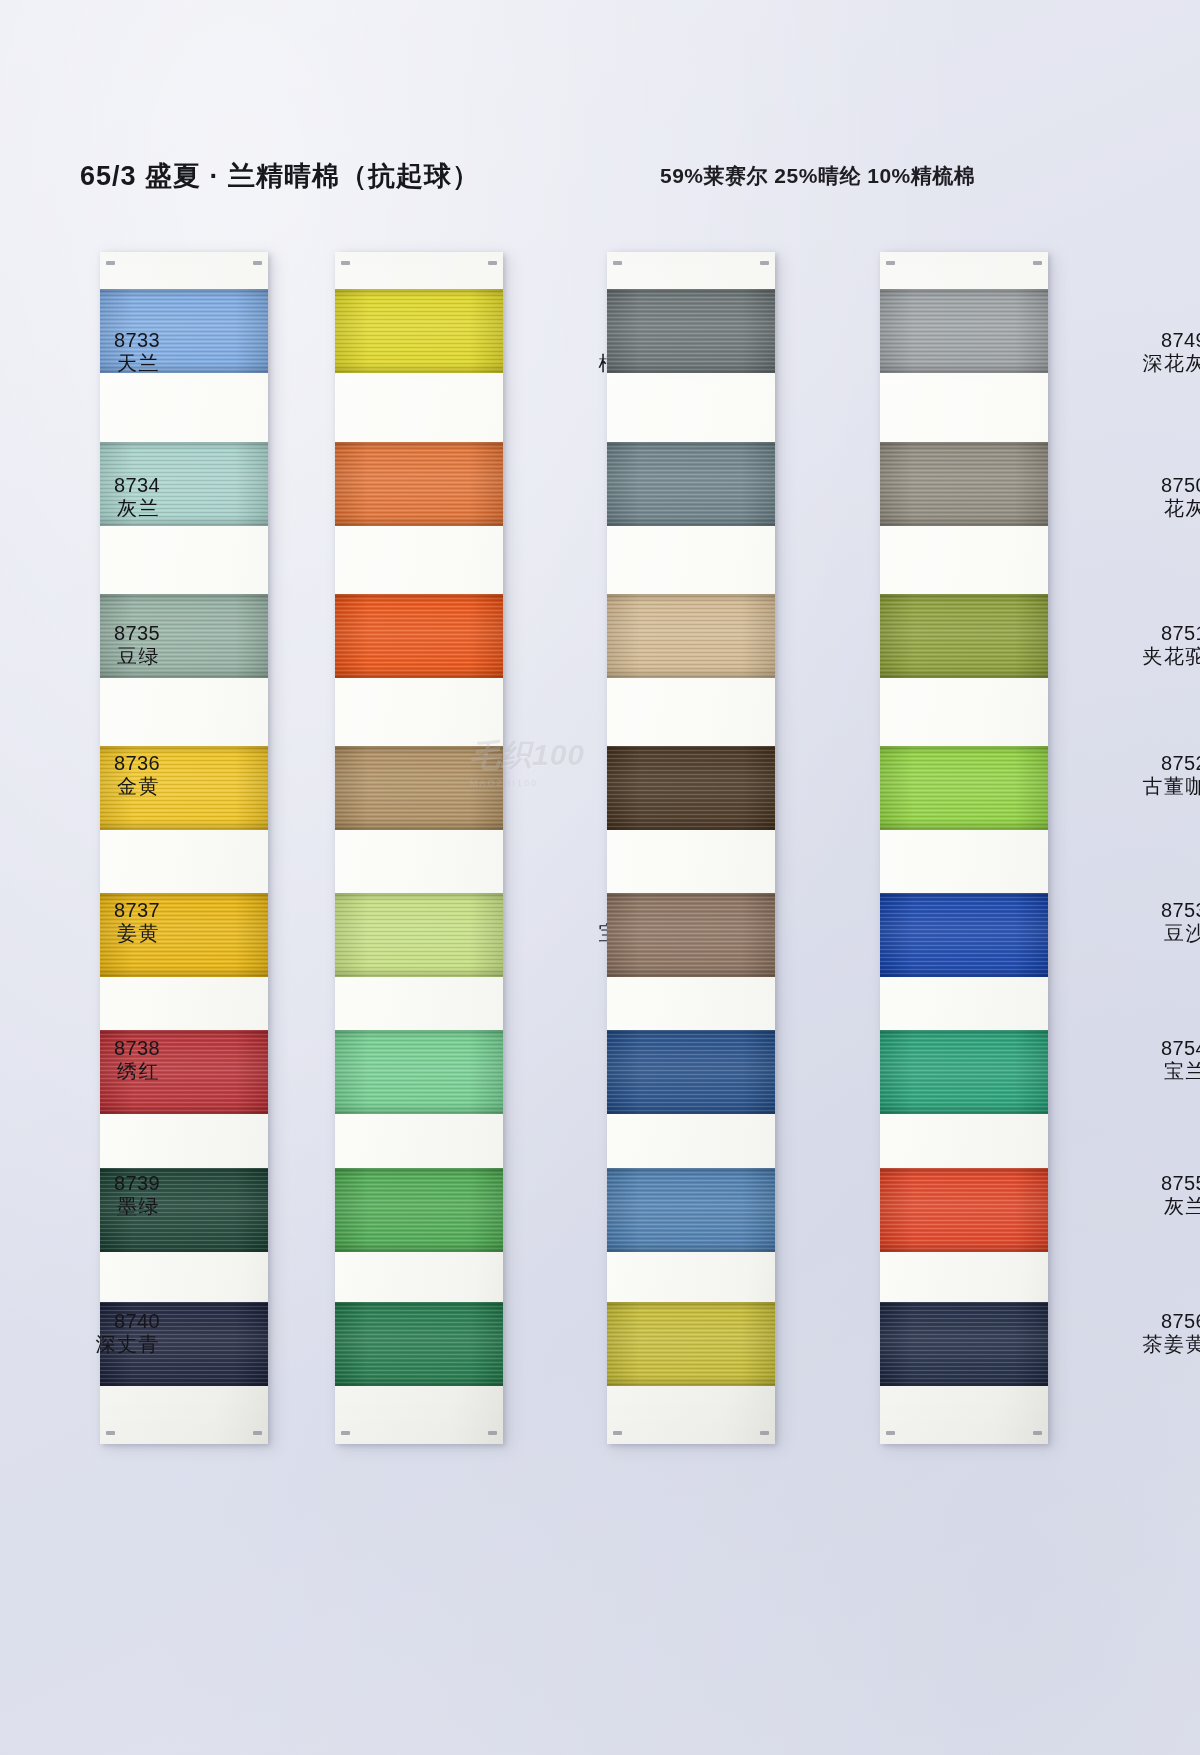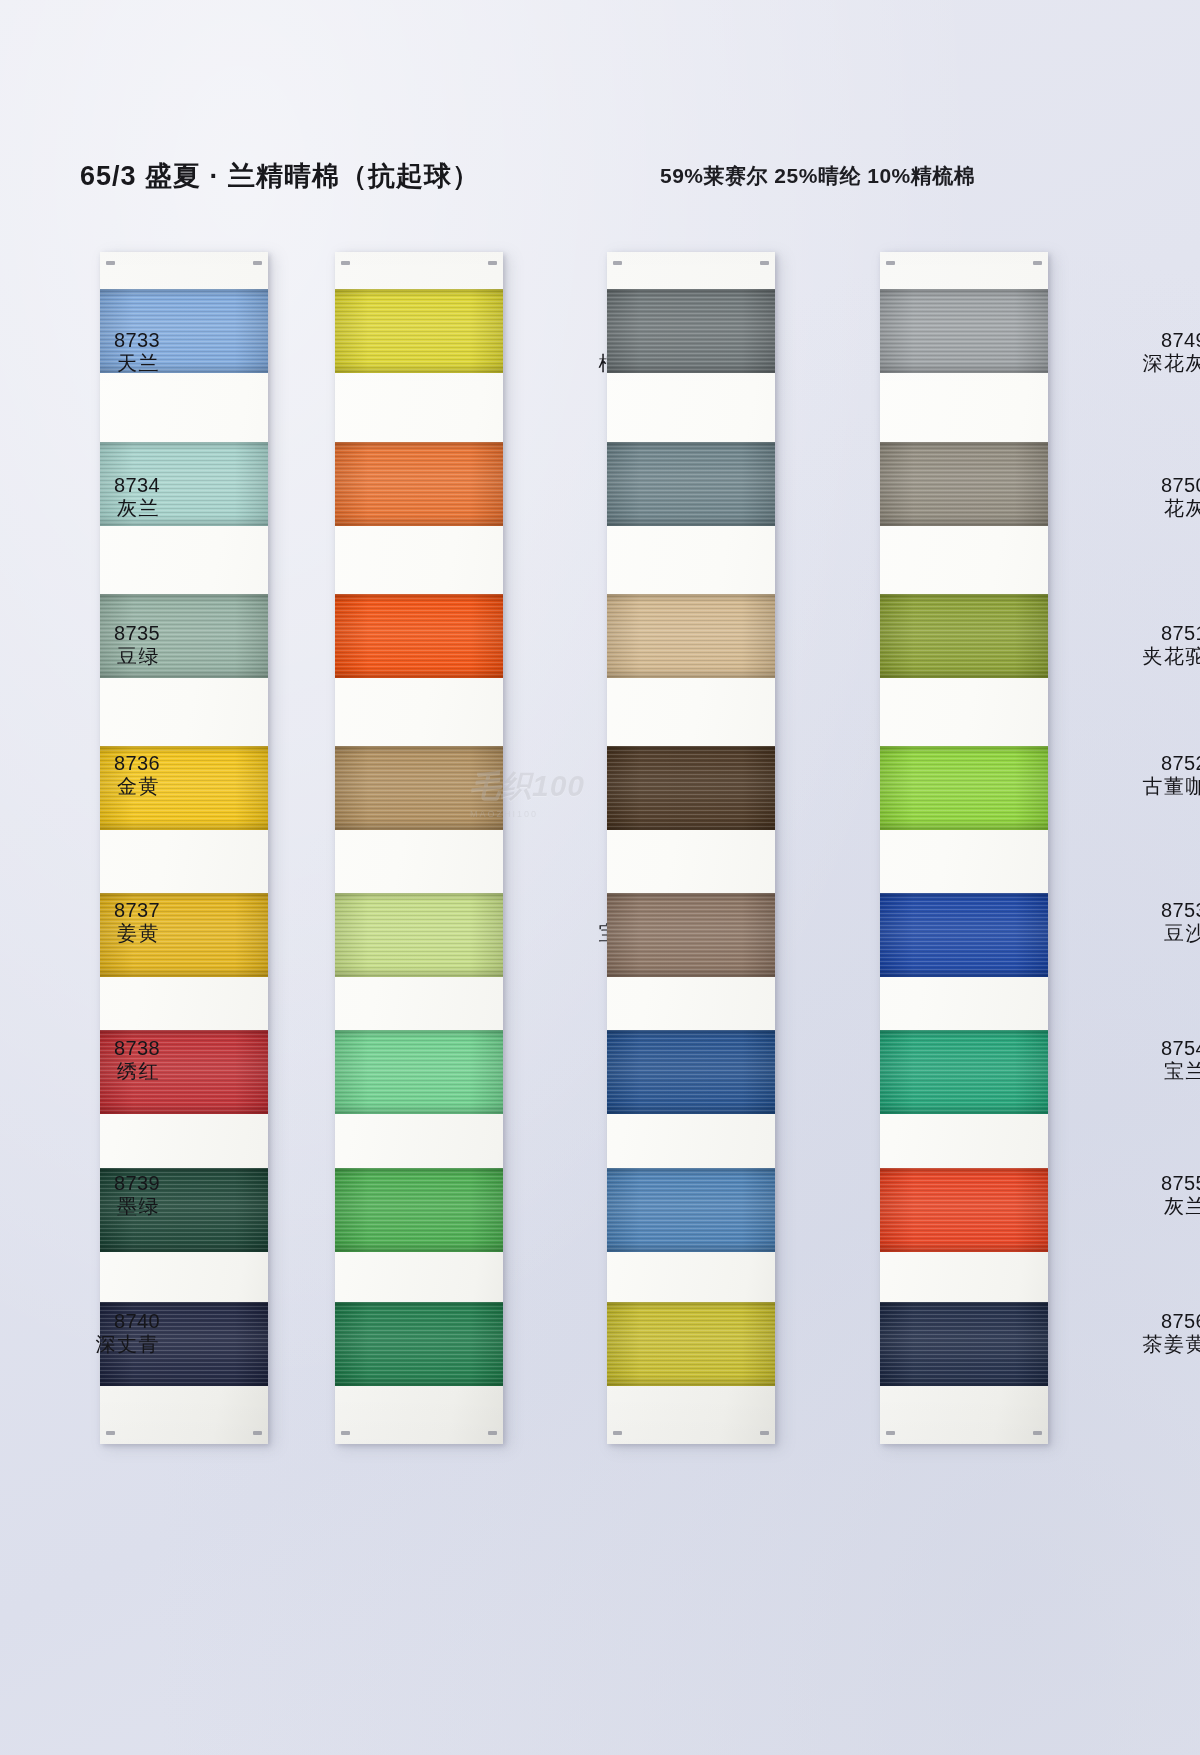--- a/index.html
+++ b/index.html
@@ -158,21 +158,21 @@
 
   
   .lab-col-0 { left: -72px; }
   .lab-col-1 { left: 196px; }
   .lab-col-2 { left: 468px; }
 
   
   .watermark {
     position: absolute;
     left: 470px;
-    top: 766px;
+    top: 735px;
     width: 200px;
     height: 60px;
     pointer-events: none;
     opacity: 0.30;
   }
   .watermark .wm-text {
     font-size: 30px;
     font-weight: bold;
     color: #b9b9bd;
     font-style: italic;

